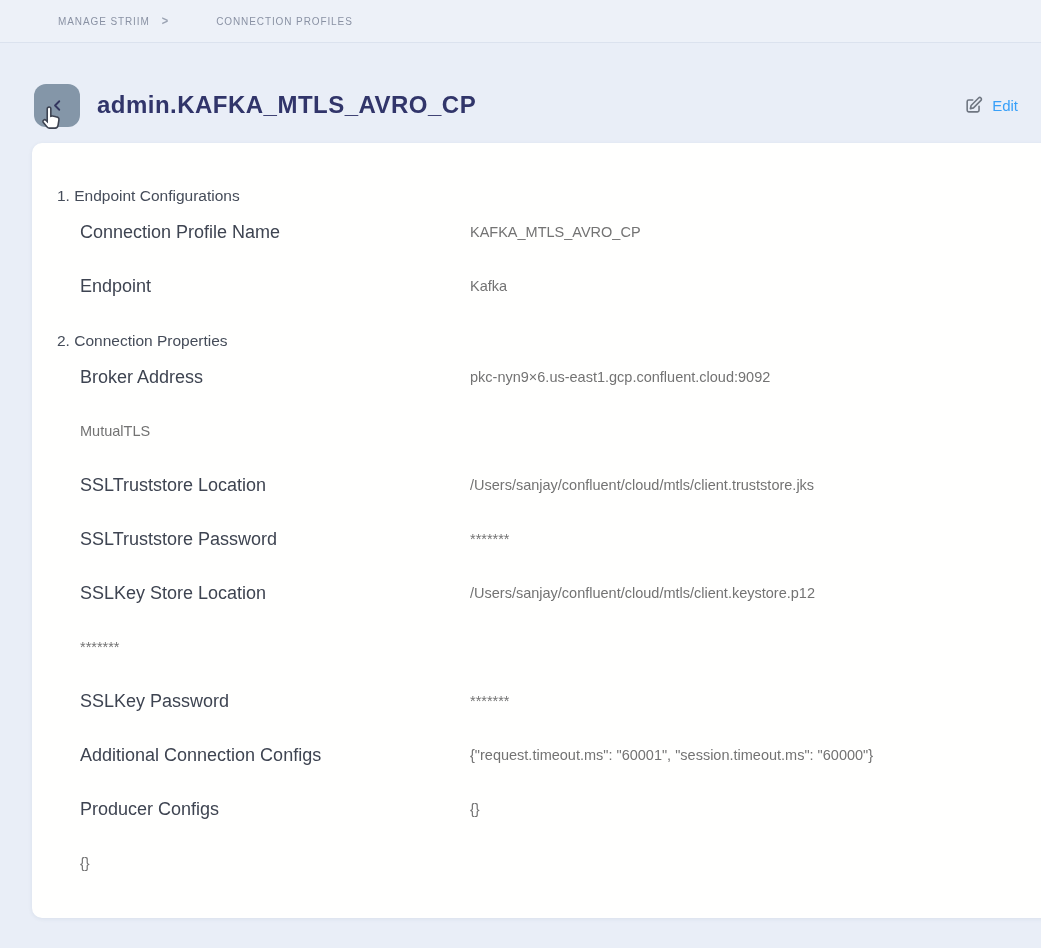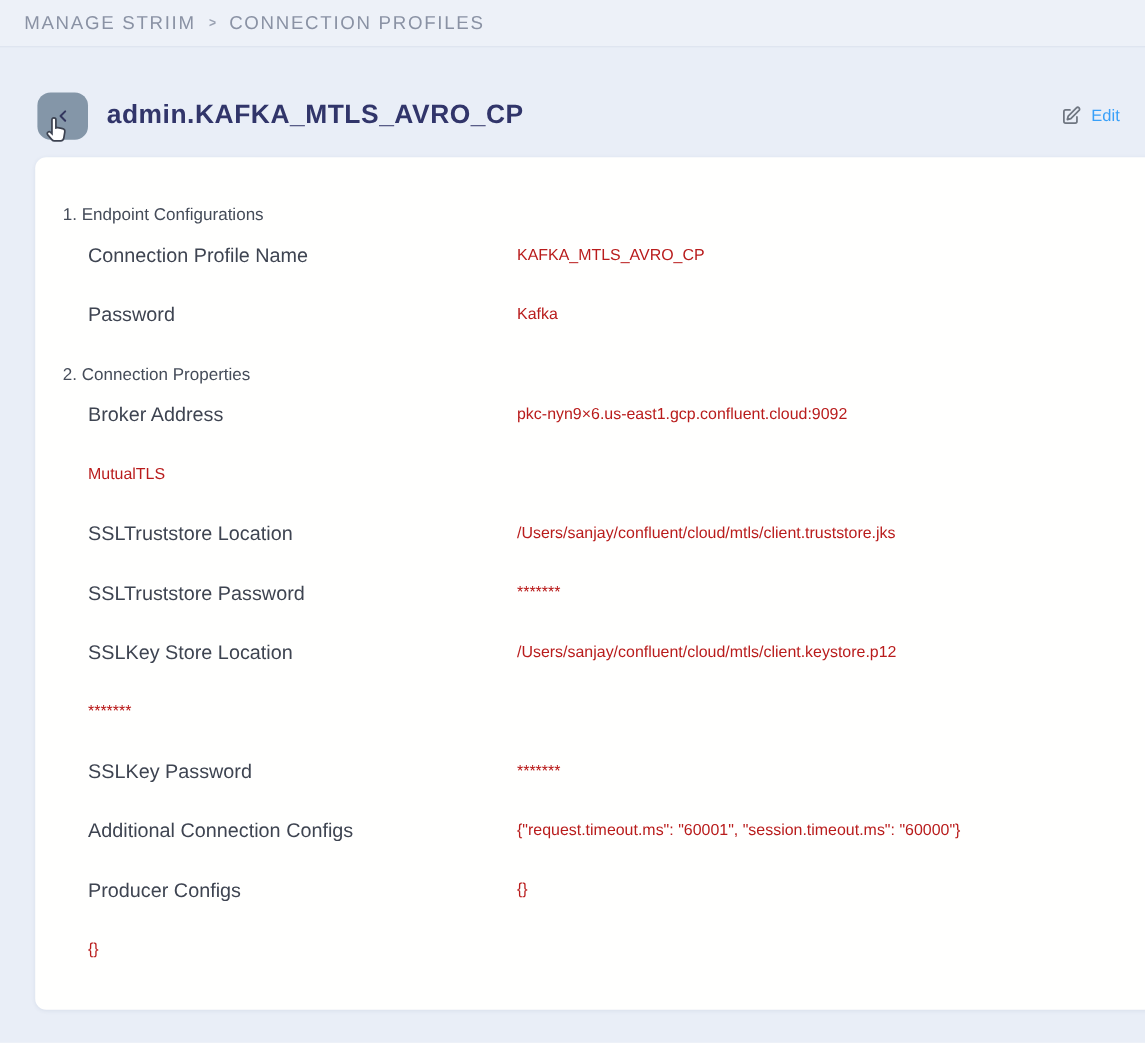--- a/index.html
+++ b/index.html
@@ -15,25 +15,26 @@
   .breadcrumb-bar {
     height:43px;
     background:#edf1f8;
     border-bottom:1px solid #dbe2ee;
     display:flex;
     align-items:center;
     padding-left:22px;
     gap:12px;
   }
   .crumb {
-    font-size:17px;
+    font-size:10px;
     letter-spacing:0.09em;
     color:#8a92a4;
     font-weight:500;
     cursor:pointer;
+    margin-left:36px;
   }
   .crumb-sep {
     font-size:11px;
     color:#9aa2b2;
     font-weight:600;
     transform:scaleY(1.1);
   }
 
   
   .page-header {
@@ -113,21 +114,21 @@
   }
   .field-row.first { margin-top:16px; }
   .field-label {
     width:390px;
     flex:0 0 390px;
     font-size:18px;
     color:#3e4451;
   }
   .field-value {
     font-size:14.5px;
-    color:#b91c1c;
+    color:#737373;
     white-space:nowrap;
   }
 </style>
 </head>
 <body>
 
 <div class="breadcrumb-bar">
   <span class="crumb">MANAGE STRIIM</span>
   <span class="crumb-sep">&gt;</span>
   <span class="crumb">CONNECTION PROFILES</span>
@@ -161,21 +162,21 @@
 
 <div class="card">
 
   <div class="section-title">1. Endpoint Configurations</div>
 
   <div class="field-row first">
     <div class="field-label">Connection Profile Name</div>
     <div class="field-value">KAFKA_MTLS_AVRO_CP</div>
   </div>
   <div class="field-row">
-    <div class="field-label">Password</div>
+    <div class="field-label">Endpoint</div>
     <div class="field-value">Kafka</div>
   </div>
 
   <div class="section-title section-2-title">2. Connection Properties</div>
 
   <div class="field-row first">
     <div class="field-label">Broker Address</div>
     <div class="field-value">pkc-nyn9×6.us-east1.gcp.confluent.cloud:9092</div>
   </div>
   <div class="field-row">

